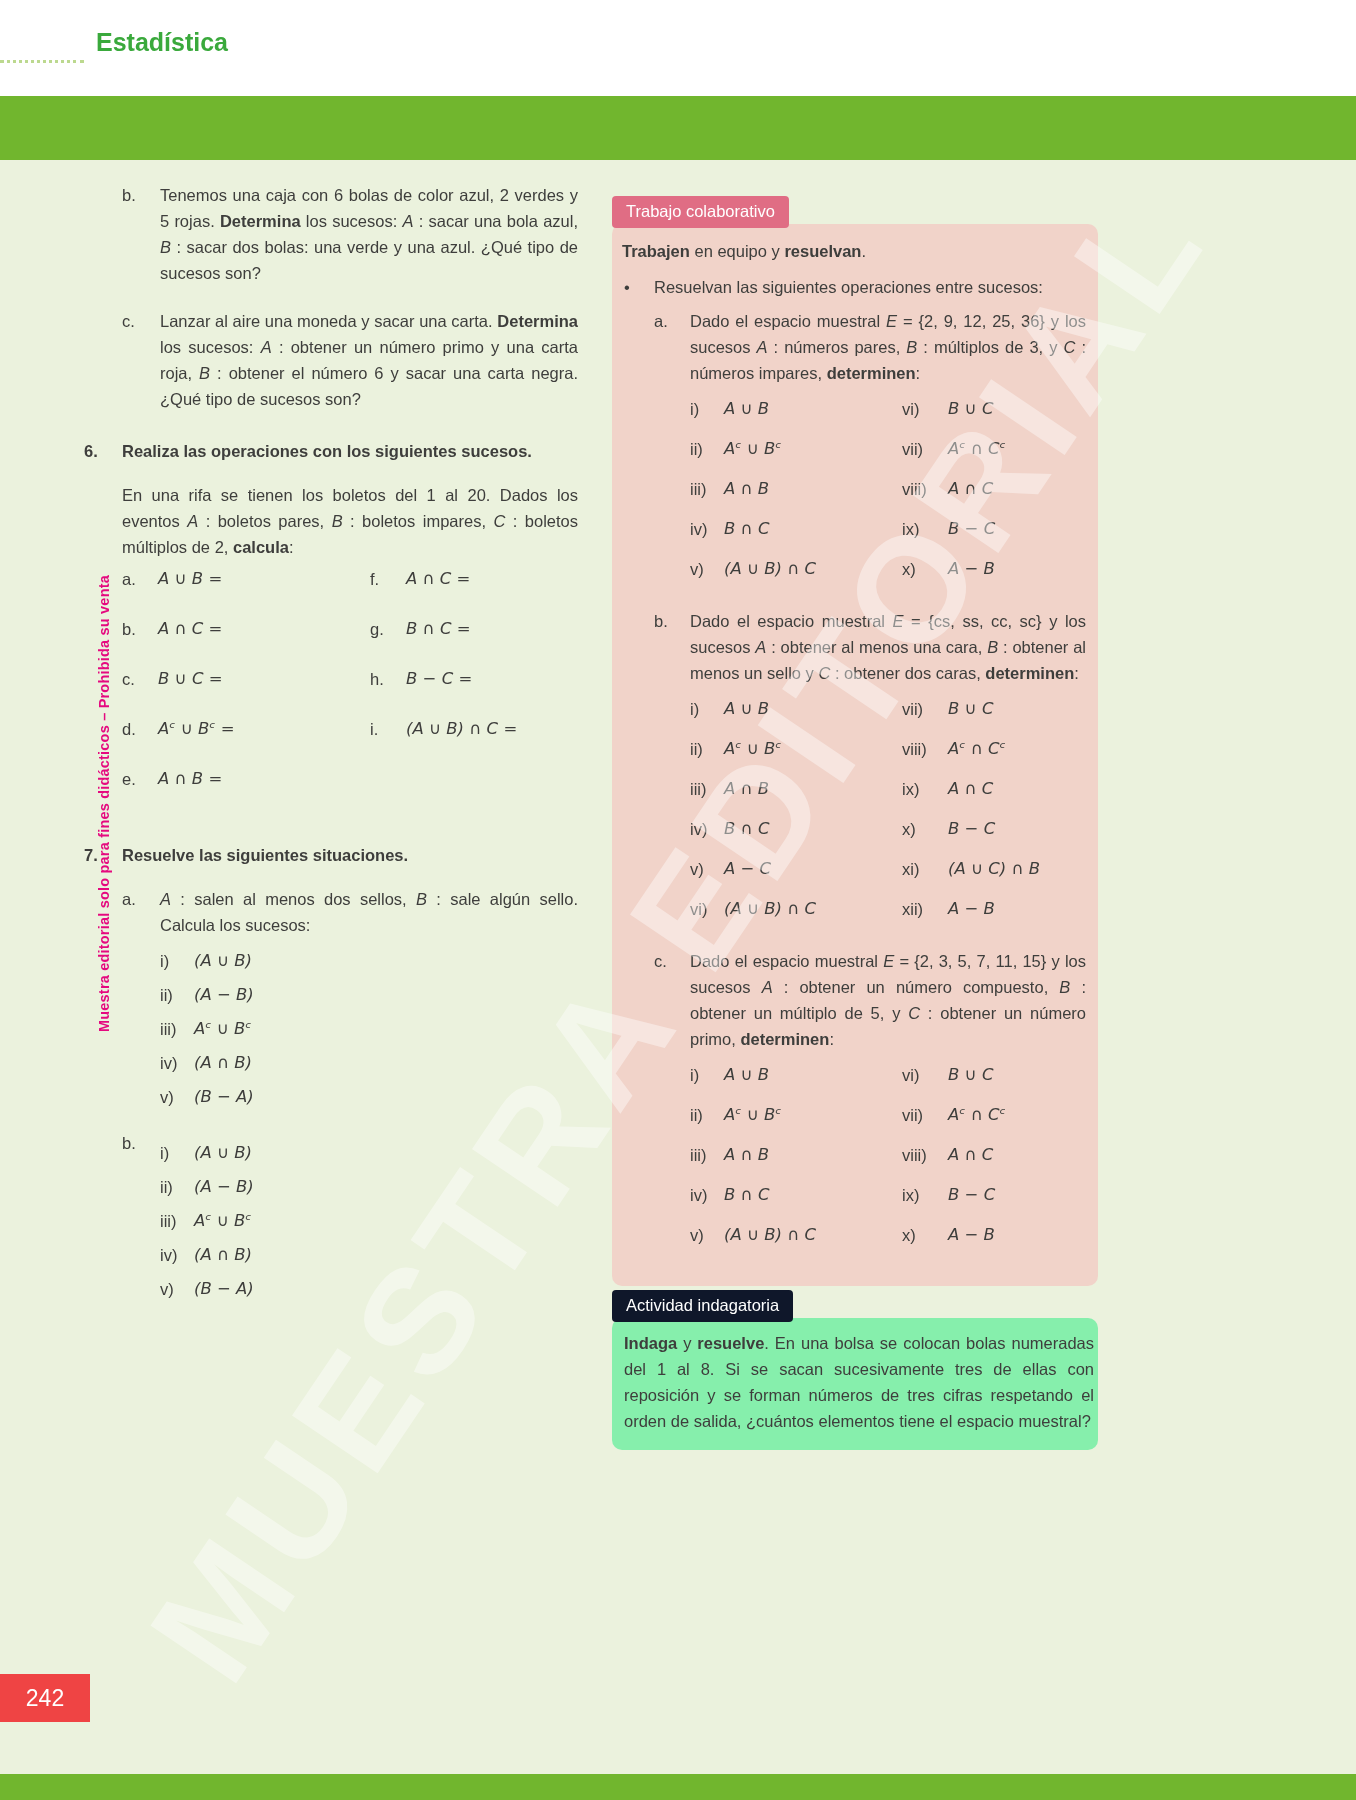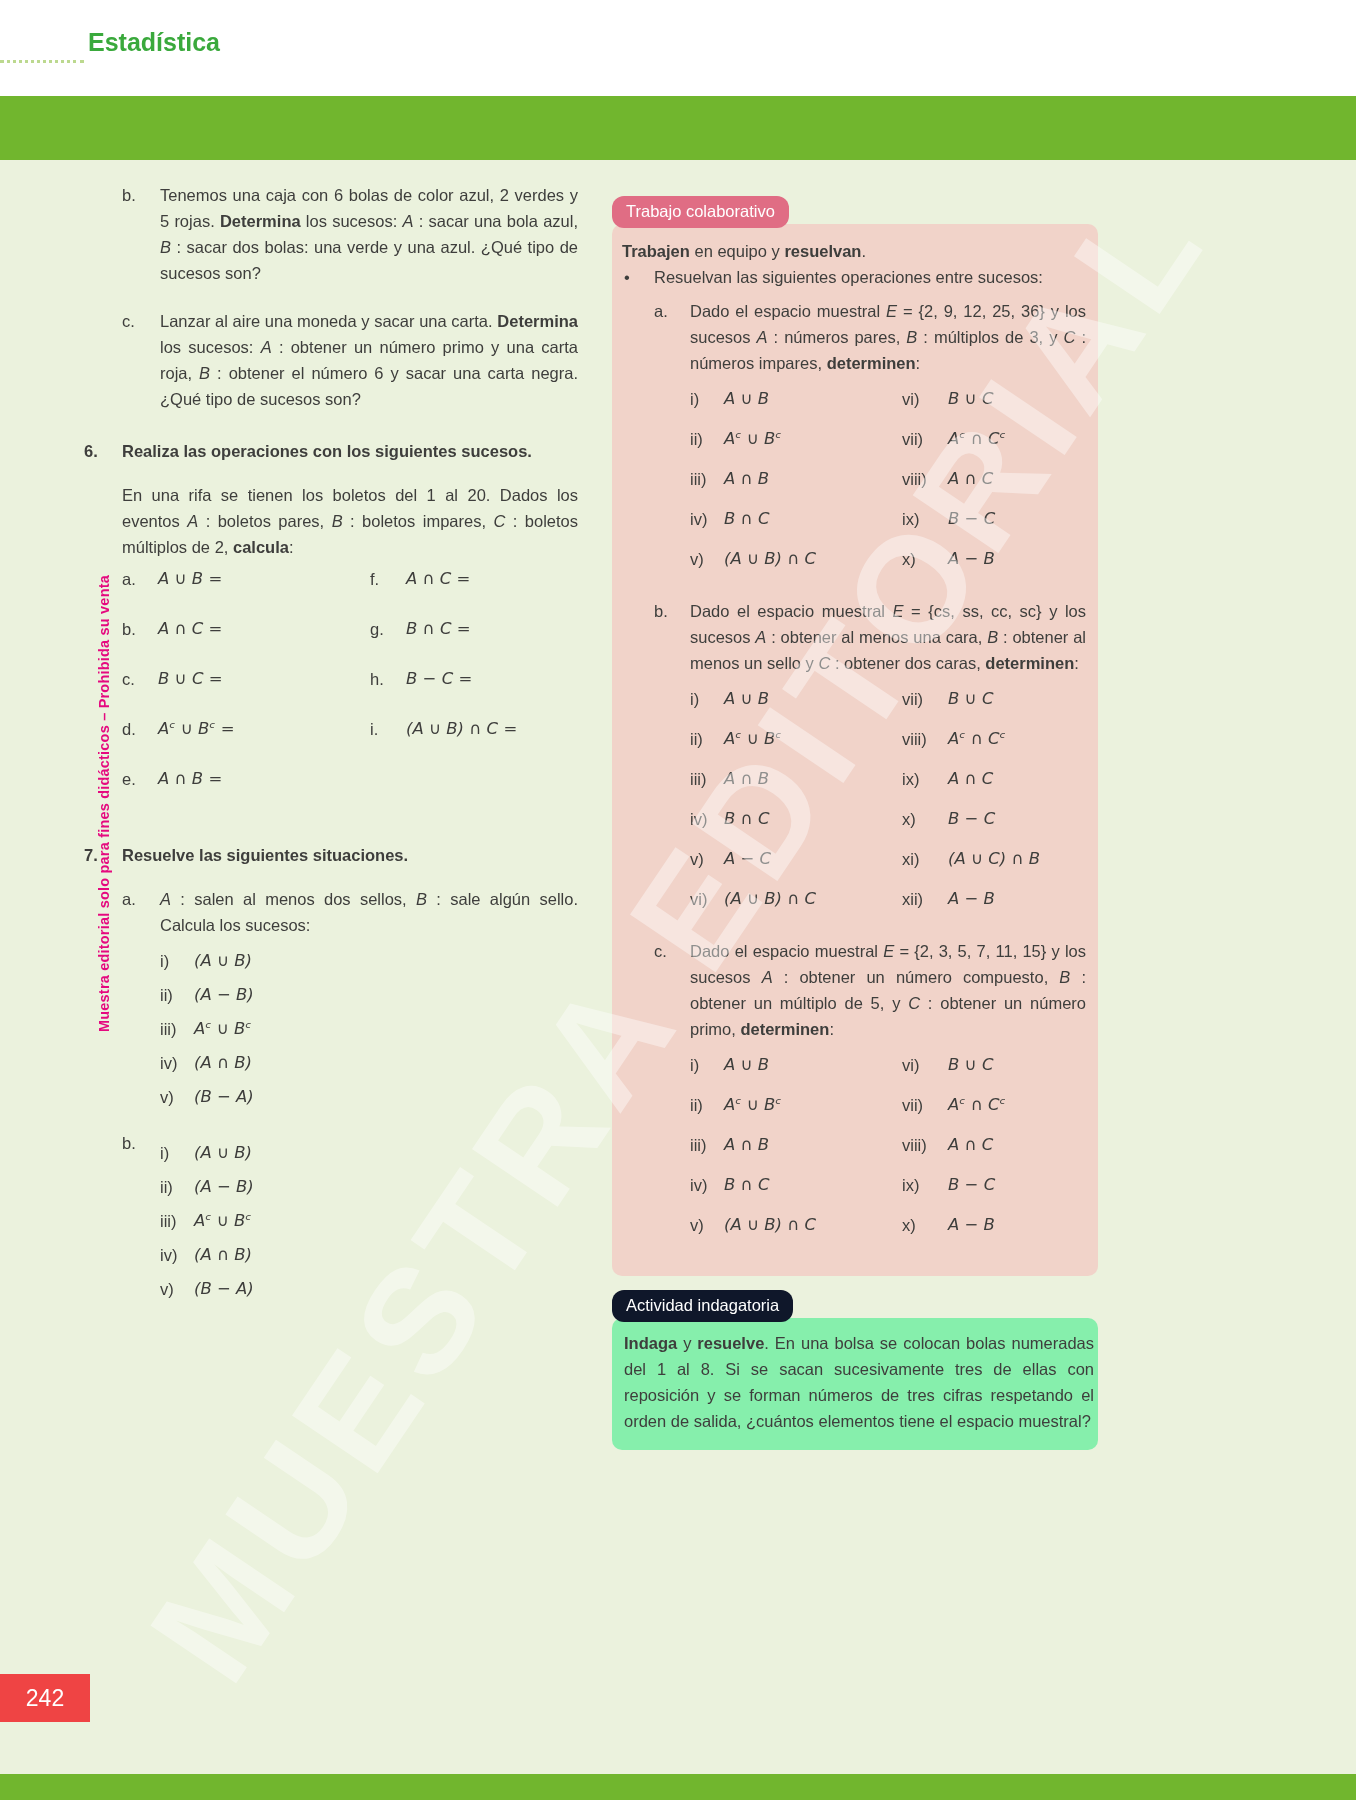--- a/index.html
+++ b/index.html
@@ -4,21 +4,21 @@
 <style>
   *{margin:0;padding:0;box-sizing:border-box}
   html,body{width:1356px;height:1800px}
   .page{position:relative;width:1356px;height:1800px;background:#ebf2dd;font-family:"Liberation Sans",sans-serif;color:#3e3e3c;overflow:hidden}
   .b{font-weight:bold}
   .i{font-style:italic}
   .jp{text-align:justify}
 
   .top-band{position:absolute;left:0;top:0;width:100%;height:96px;background:#ffffff}
   .header-dots{position:absolute;left:0;top:60px;width:84px;border-top:3px dotted #bcd98f}
-  .header-title{position:absolute;left:88px;top:28px;font-size:25px;font-weight:bold;color:#3aa93c}
+  .header-title{position:absolute;left:96px;top:28px;font-size:25px;font-weight:bold;color:#3aa93c}
   .green-band{position:absolute;left:0;top:96px;width:100%;height:64px;background:#71b62e}
   .bottom-bar{position:absolute;left:0;bottom:0;width:100%;height:26px;background:#71b62e}
   .page-num{position:absolute;left:0;top:1674px;width:90px;height:48px;background:#ef4444;color:#fff;font-size:23px;display:flex;align-items:center;justify-content:center}
 
   .side-note{position:absolute;left:96px;top:1032px;transform-origin:0 0;transform:rotate(-90deg);width:496px;font-size:14.5px;font-weight:bold;color:#e5097f;white-space:nowrap;letter-spacing:.2px}
   .watermark{position:absolute;left:50%;top:52%;transform:translate(-50%,-50%) rotate(-56deg);font-size:150px;font-weight:bold;color:rgba(255,255,255,.42);letter-spacing:10px;white-space:nowrap;z-index:6;pointer-events:none}
 
   .left-col{position:absolute;left:122px;top:182px;width:456px;font-size:16.5px;line-height:26px}
   .li-row{display:flex;margin-bottom:22px}
   .li-label{flex:0 0 38px}
@@ -36,27 +36,27 @@
   .rn{flex:0 0 34px}
   .g6 .rn{flex:0 0 36px}
   .ex{font-family:"DejaVu Sans",sans-serif;font-style:italic}
   .mt{margin-top:0}
   .rlist{margin-top:10px}
   .rlist .op{margin-bottom:8px}
   .n7 .li-row{margin-bottom:12px}
 
   .collab{position:absolute;left:612px;top:196px;width:486px;font-size:16.5px;line-height:26px}
   .inquiry{position:absolute;left:612px;top:1290px;width:486px;font-size:16.5px;line-height:26px}
-  .tab{display:inline-block;padding:2px 14px 4px;border-radius:12px;color:#fff;font-size:16.5px;position:relative;z-index:2}
+  .tab{display:inline-block;padding:2px 14px 4px;border-radius:4px;color:#fff;font-size:16.5px;position:relative;z-index:2}
   .tab.pink{background:#e06d84}
   .tab.blue{background:#0f172a}
   .panel{border-radius:10px;margin-top:-4px;position:relative;padding:14px 12px 18px 10px}
   .panel.pink{background:#f1d3c9}
   .panel.blue{background:#86efac;padding:12px 4px 16px 12px}
-  .p-intro{}
+  .p-intro{margin-bottom:10px}
   .bullet-row{display:flex;margin-bottom:8px;margin-left:2px}
   .bullet{flex:0 0 30px}
   .bullet-text{flex:1;text-align:justify}
   .sub{display:flex;margin-left:32px;margin-top:6px}
   .sub-label{flex:0 0 36px}
   .sub-body{flex:1}
   .pg{margin-top:10px;margin-bottom:6px}
   .pg .op{margin-bottom:14px}
   .pg .ops-col.pc1{flex:0 0 212px}
   .pg .ops-col:last-child .rn{flex:0 0 46px}

